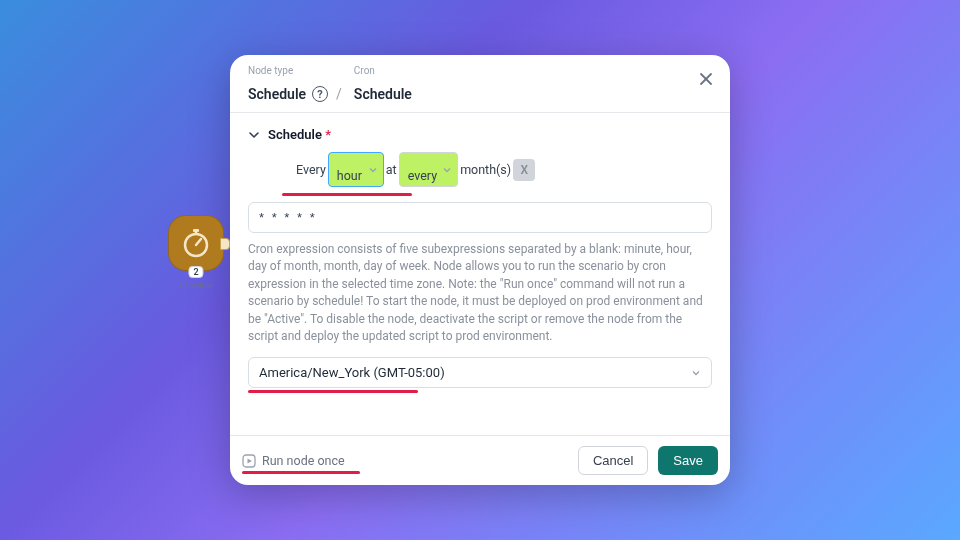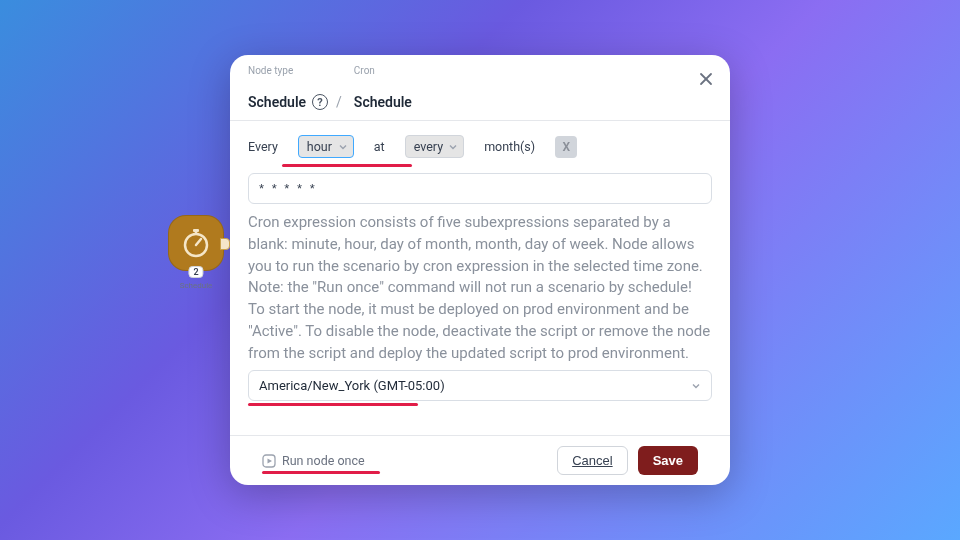--- a/index.html
+++ b/index.html
@@ -20,21 +20,21 @@
   }
 
   
   .modal-header {
     padding: 10px 18px 10px 18px;
     border-bottom: 1px solid #e5e7eb;
     display: flex; align-items: flex-start; gap: 10px;
     position: relative;
   }
   .hdr-col { display: flex; flex-direction: column; }
-  .hdr-label { font-size: 10px; color: #9aa2ad; margin-bottom: 18px; }
+  .hdr-label { font-size: 10px; color: #9aa2ad; margin-bottom: 10px; }
   .hdr-value { font-size: 14px; color: #1f2937; font-weight: 600; display: flex; align-items: center; gap: 6px; }
   .slash { color: #9aa2ad; font-weight: 400; padding: 0 2px; }
   .help-circle {
     width: 16px; height: 16px; border: 1.5px solid #4b5563; border-radius: 50%;
     display: inline-flex; align-items: center; justify-content: center;
     font-size: 11px; color: #4b5563; font-weight: 700;
   }
   .close-btn {
     position: absolute; right: 14px; top: 14px;
     width: 20px; height: 20px; display: flex; align-items: center; justify-content: center;
@@ -45,29 +45,29 @@
   .modal-body {
     flex: 1; padding: 14px 18px 8px 18px; overflow: hidden;
   }
   .section-header {
     display: flex; align-items: center; gap: 8px; margin-bottom: 10px;
   }
   .chevron { width: 12px; height: 12px; }
   .section-title { font-size: 13px; font-weight: 600; color: #111827; }
   .req { color: #e11d48; }
 
-  .row { display: flex; align-items: center; gap: 20px; font-size: 12.5px; color: #374151; margin-bottom: 10px; flex-wrap: wrap; }
+  .row { display: flex; align-items: center; gap: 2px; font-size: 12.5px; color: #374151; margin-bottom: 10px; flex-wrap: wrap; margin-left: 48px; }
   .select-like {
     border: 1px solid #40a9ff;
     border-radius: 4px;
-    padding: 3px 20px 3px 8px;
+    padding: 15px 20px 3px 8px;
     font-size: 12.5px;
     color: #374151;
     position: relative;
-    background: #e5e5e5;
+    background: #bef264;
     display: inline-flex; align-items: center;
     min-width: 56px;
   }
   .select-like.gray-border { border-color: #d1d5db; }
   .select-caret {
     position: absolute; right: 5px; top: 50%; transform: translateY(-50%);
   }
   .x-pill {
     background: #d1d5db; color: #8a8f98; border-radius: 4px;
     width: 22px; height: 22px; display: inline-flex; align-items: center; justify-content: center;
@@ -79,54 +79,54 @@
   }
   .u1 { width: 130px; margin-left: 34px; margin-bottom: 6px; }
 
   .field-label { font-size: 12.5px; color: #374151; margin-bottom: 6px; display: block; }
   .text-input {
     width: 100%; border: 1px solid #d9dee5; border-radius: 6px;
     padding: 7px 10px; font-size: 13px; color: #374151; background: #fff;
     letter-spacing: 2px;
   }
   .help-text {
-    font-size: 15px; color: #8a919c; line-height: 1.45; margin-top: 8px; margin-bottom: 6px;
+    font-size: 12px; color: #8a919c; line-height: 1.45; margin-top: 8px; margin-bottom: 12px;
   }
 
   .tz-select {
     width: 100%; border: 1px solid #d9dee5; border-radius: 6px;
     padding: 7px 32px 7px 10px; font-size: 13px; color: #1f2937; background: #fff;
     position: relative;
   }
   .tz-wrap { position: relative; }
   .tz-caret { position: absolute; right: 10px; top: 50%; transform: translateY(-50%); }
   .u2 { width: 170px; background:#e11d48; height:3px; border-radius:2px; margin-top: 2px; margin-bottom: 6px; }
   .sub-help { font-size: 11px; color: #8a919c; margin-top: 6px; }
 
   
   .modal-footer {
     border-top: 1px solid #e5e7eb;
-    padding: 10px 32px;
+    padding: 10px 12px;
     display: flex; align-items: center; gap: 10px;
     border-bottom-left-radius: 18px; border-bottom-right-radius: 18px;
   }
   .run-once {
     display: flex; align-items: center; gap: 6px; color: #6b7280; font-size: 12.5px;
     position: relative;
   }
   .run-once-underline {
     position: absolute; left: 0; right: -4px; bottom: -6px; height: 3px; background: #e11d48; border-radius: 2px;
     width: 118px;
   }
   .spacer { flex: 1; }
   .btn {
     border-radius: 6px; padding: 6px 14px; font-size: 13px; cursor: pointer; border: 1px solid transparent;
   }
-  .btn-cancel { background: #fff; border-color: #d1d5db; color: #374151; text-decoration: underline; }
-  .btn-save { background: #7f1d1d; color: #fff; font-weight: 700; text-align: right; }
+  .btn-cancel { background: #fff; border-color: #d1d5db; color: #374151; }
+  .btn-save { background: #0f766e; color: #fff; font-weight: 400; text-align: right; }
 
   
   .node-graphic {
     position: absolute; left: -74px; top: 160px; width: 80px; text-align: center;
   }
   .node-shape {
     width: 56px; height: 56px; background: #b07a1e; border-radius: 18px;
     display: flex; align-items: center; justify-content: center; margin: 0 auto; position: relative;
     border: 1px solid rgba(0,0,0,0.15);
   }
@@ -176,20 +176,29 @@
       </div>
       <div class="close-btn">
         <svg width="16" height="16" viewBox="0 0 16 16">
           <line x1="3" y1="3" x2="13" y2="13" stroke="#6b7280" stroke-width="1.8" stroke-linecap="round"></line>
           <line x1="13" y1="3" x2="3" y2="13" stroke="#6b7280" stroke-width="1.8" stroke-linecap="round"></line>
         </svg>
       </div>
     </div>
 
     <div class="modal-body">
+      <div class="section-header">
+        <svg class="chevron" viewBox="0 0 12 12">
+          <polyline points="2,4 6,8 10,4" fill="none" stroke="#374151" stroke-width="1.6" stroke-linecap="round" stroke-linejoin="round"></polyline>
+        </svg>
+        <span class="section-title">
+          <span>Schedule</span>
+          <span class="req"> *</span>
+        </span>
+      </div>
 
       <div class="row">
         <span>Every</span>
         <span class="select-like">
           <span>hour</span>
           <svg class="select-caret" width="10" height="10" viewBox="0 0 10 10">
               <polyline points="2,3.5 5,6.5 8,3.5" fill="none" stroke="#9ca3af" stroke-width="1.4"></polyline>
             </svg>
         </span>
         <span>at</span>

